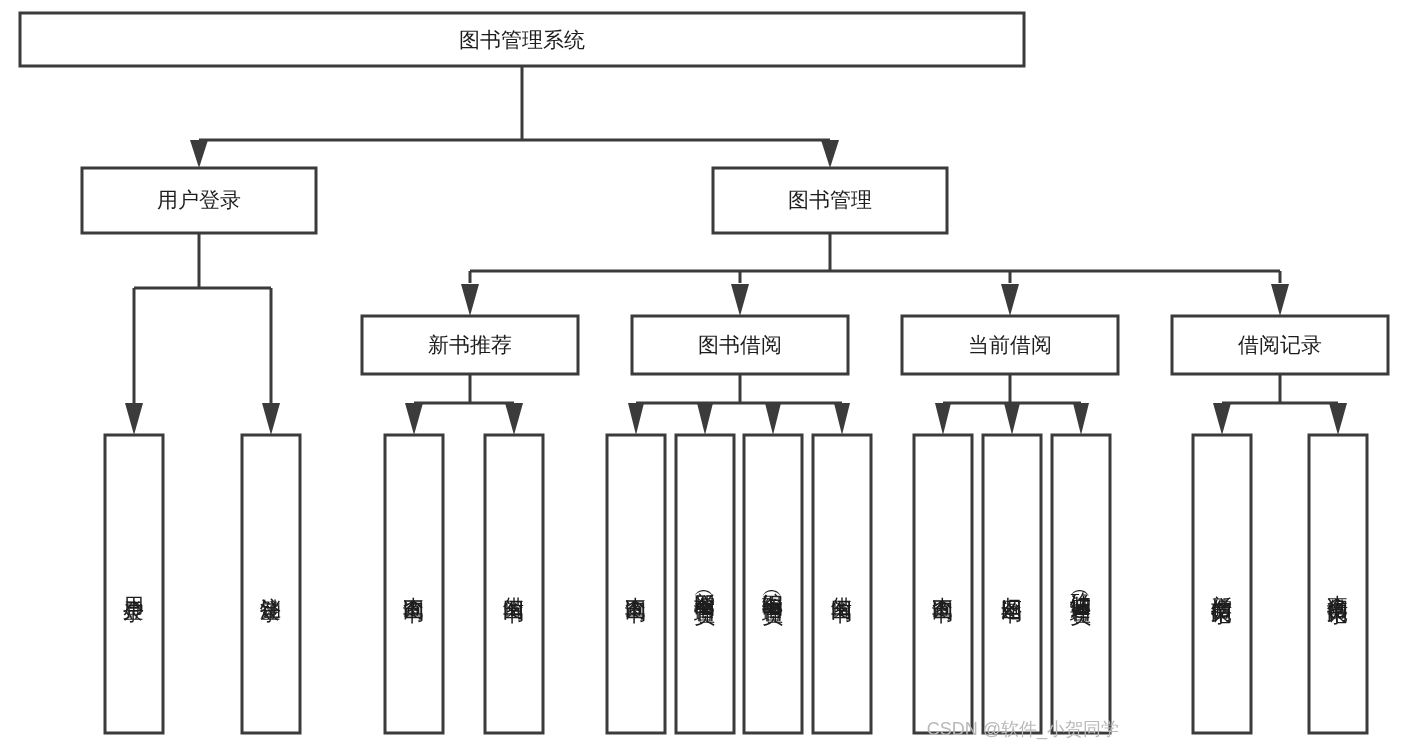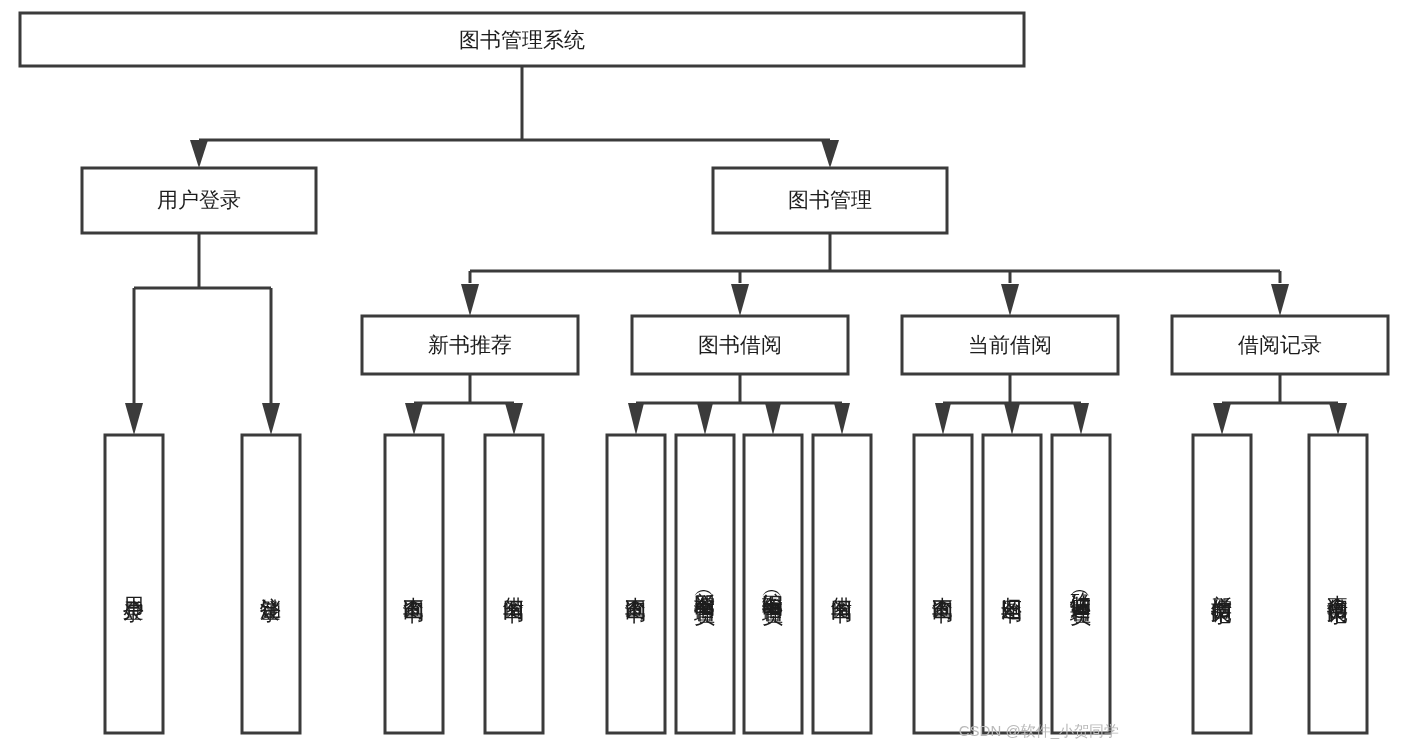--- a/index.html
+++ b/index.html
@@ -55,21 +55,21 @@
     writing-mode: vertical-rl;
     text-orientation: upright;
     letter-spacing: 2px;
     text-anchor: middle;
   }
   .watermark {
     position: absolute;
     right: 14px;
     bottom: 6px;
     font-family: "Liberation Sans", "DejaVu Sans", sans-serif;
-    font-size: 15px;
+    font-size: 18px;
     color: #b9b9b9;
     white-space: nowrap;
     user-select: none;
   }
 </style>
 </head>
 <body>
 
 <div id="diagram-root">
 

